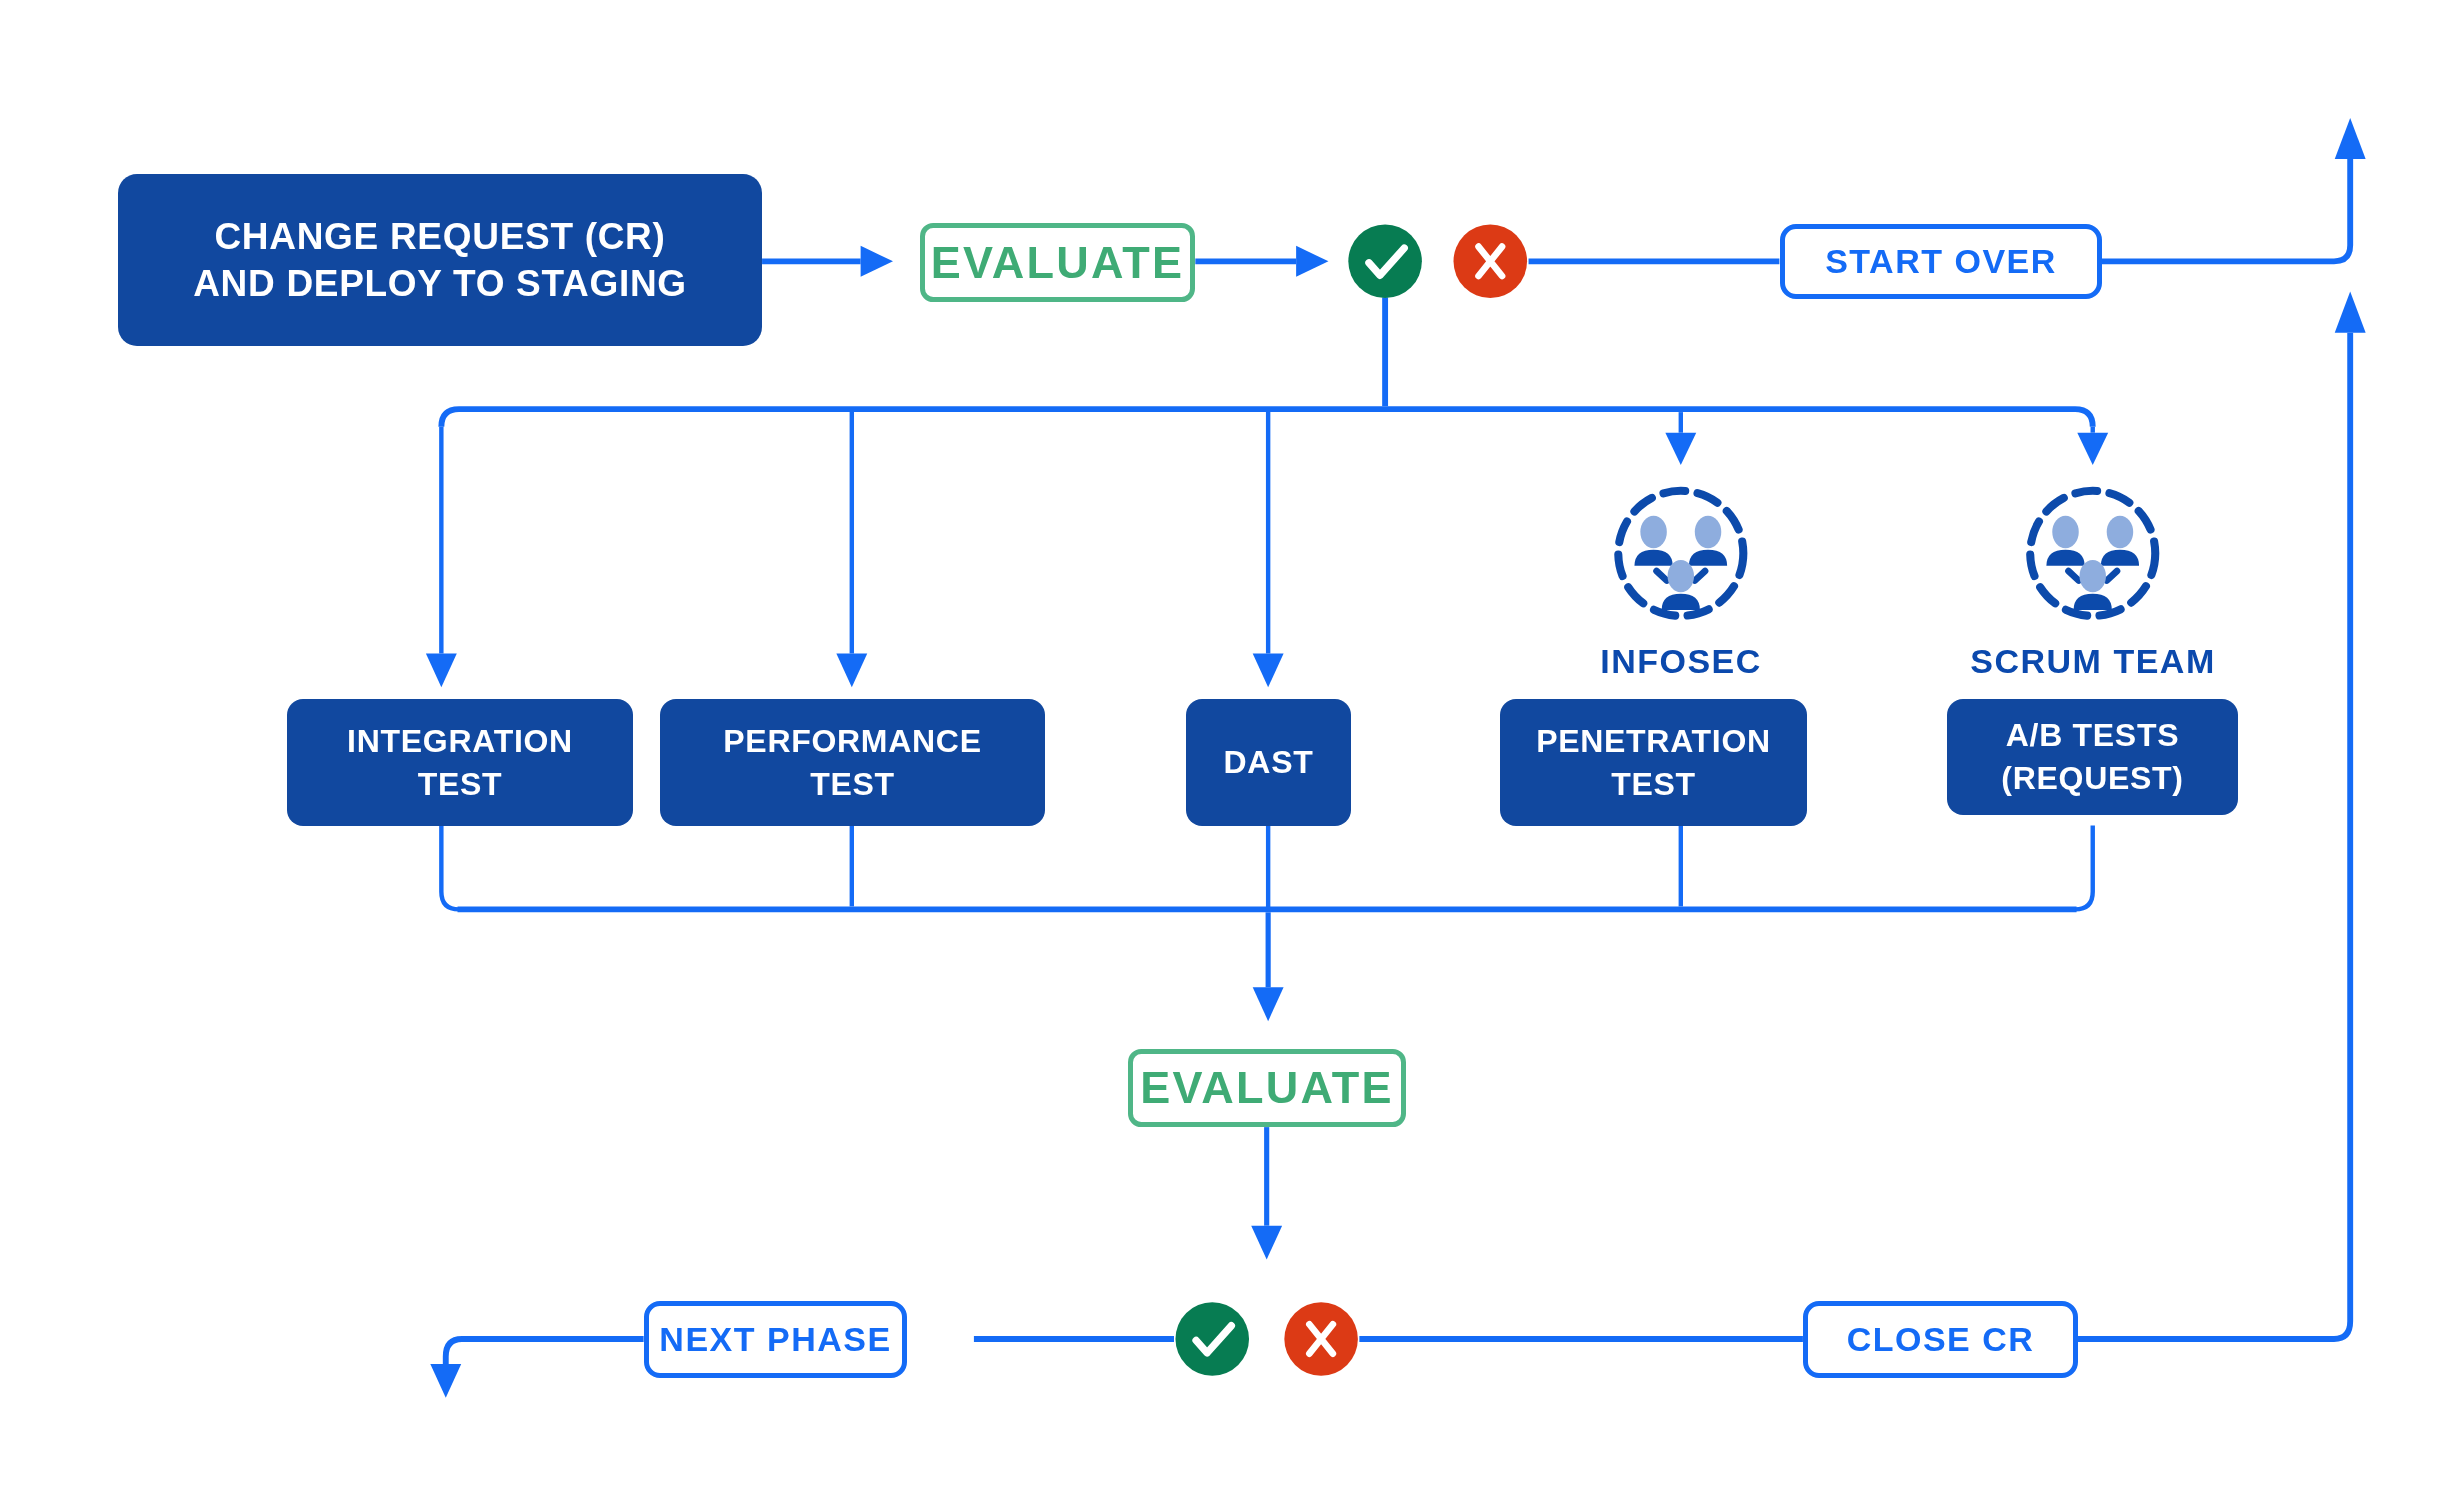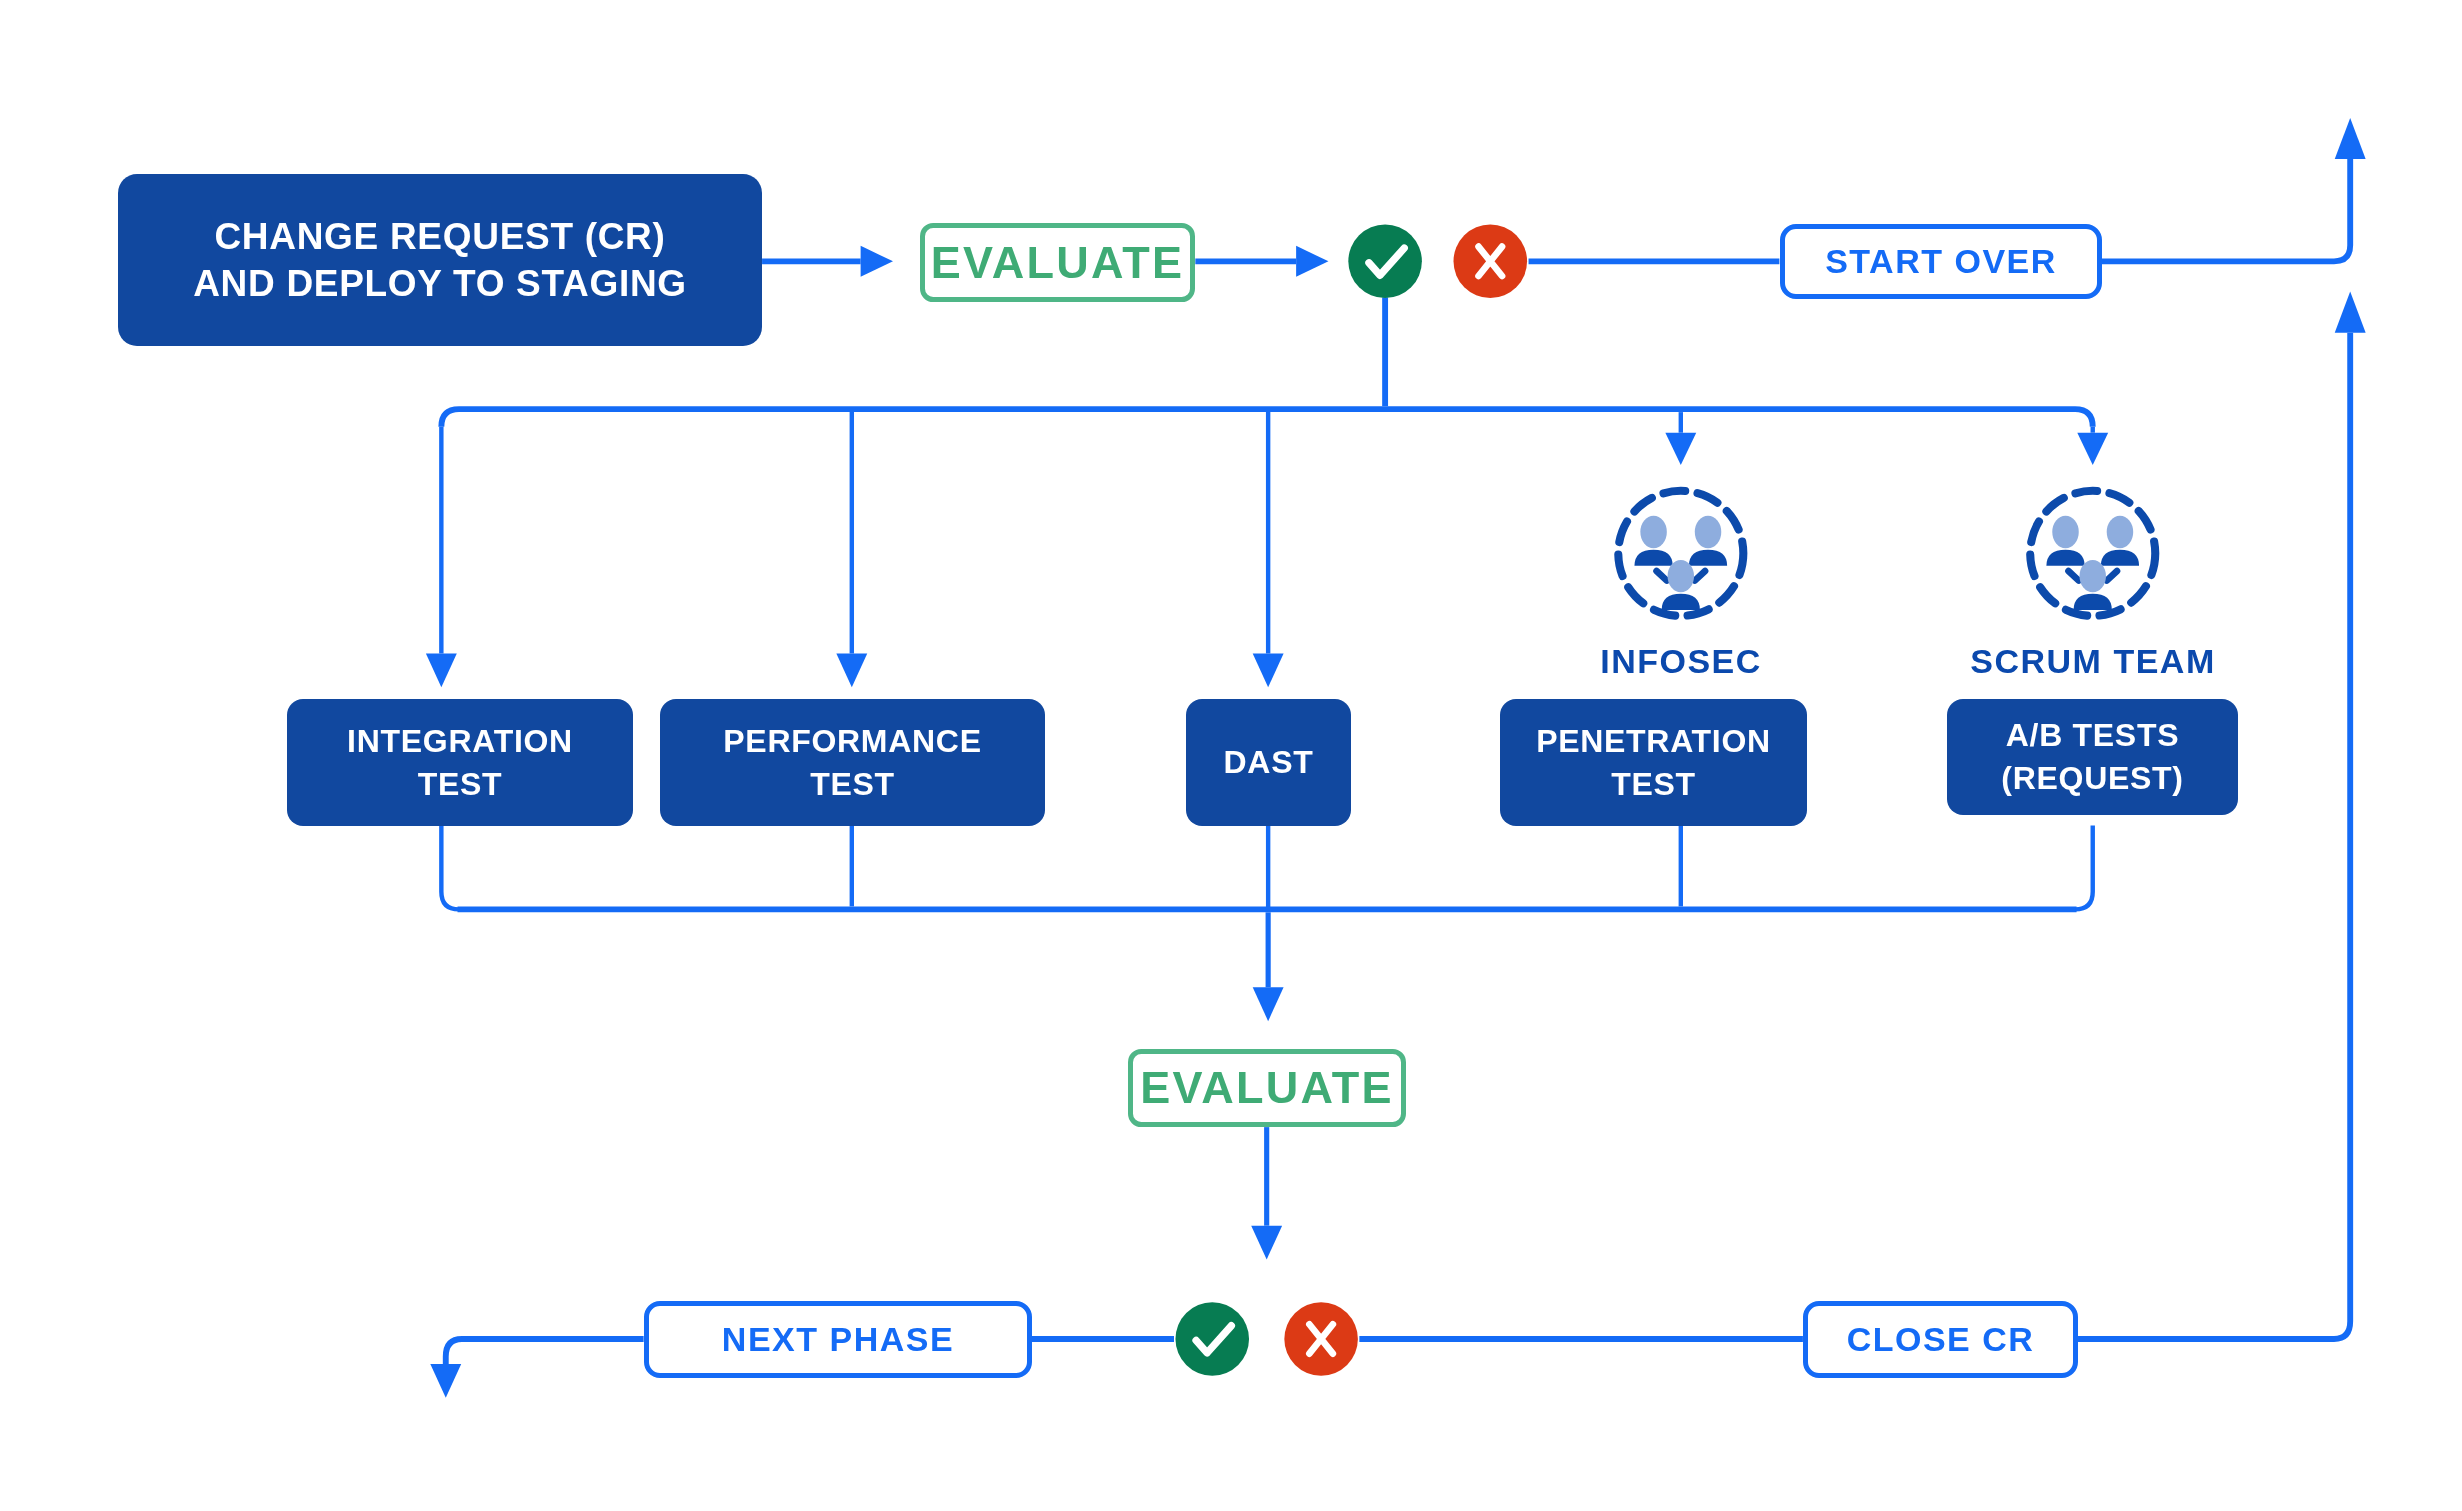--- a/index.html
+++ b/index.html
@@ -156,21 +156,21 @@
   </div>
 
   <div class="team-label" style="left:1534px;top:642px;width:294px;">INFOSEC</div>
 
   <div class="team-label" style="left:1909px;top:642px;width:368px;">SCRUM TEAM</div>
 
   <div class="box outline-green" style="left:1128px;top:1049px;width:278px;height:78px;">
     <span>EVALUATE</span>
   </div>
 
-  <div class="box outline-blue" style="left:644px;top:1301px;width:388px;height:77px;">
+  <div class="box outline-blue" style="left:644px;top:1301px;width:263px;height:77px;">
     <span>NEXT PHASE</span>
   </div>
 
   <div class="box outline-blue" style="left:1803px;top:1301px;width:275px;height:77px;">
     <span>CLOSE CR</span>
   </div>
 
 </div>
 
 

